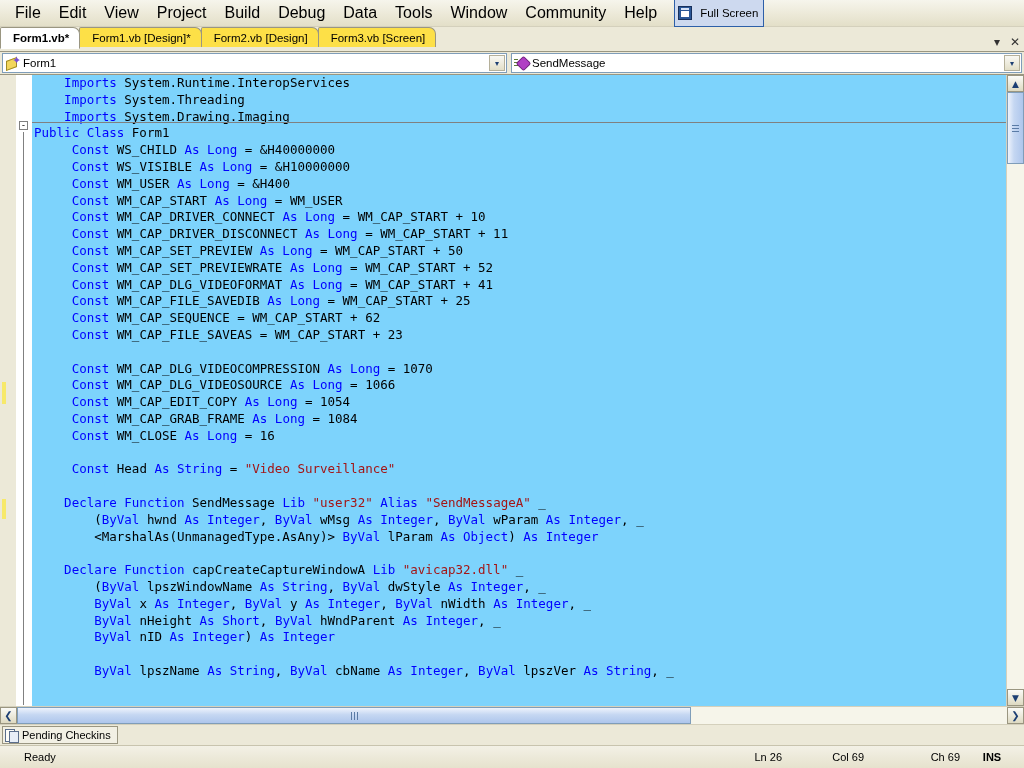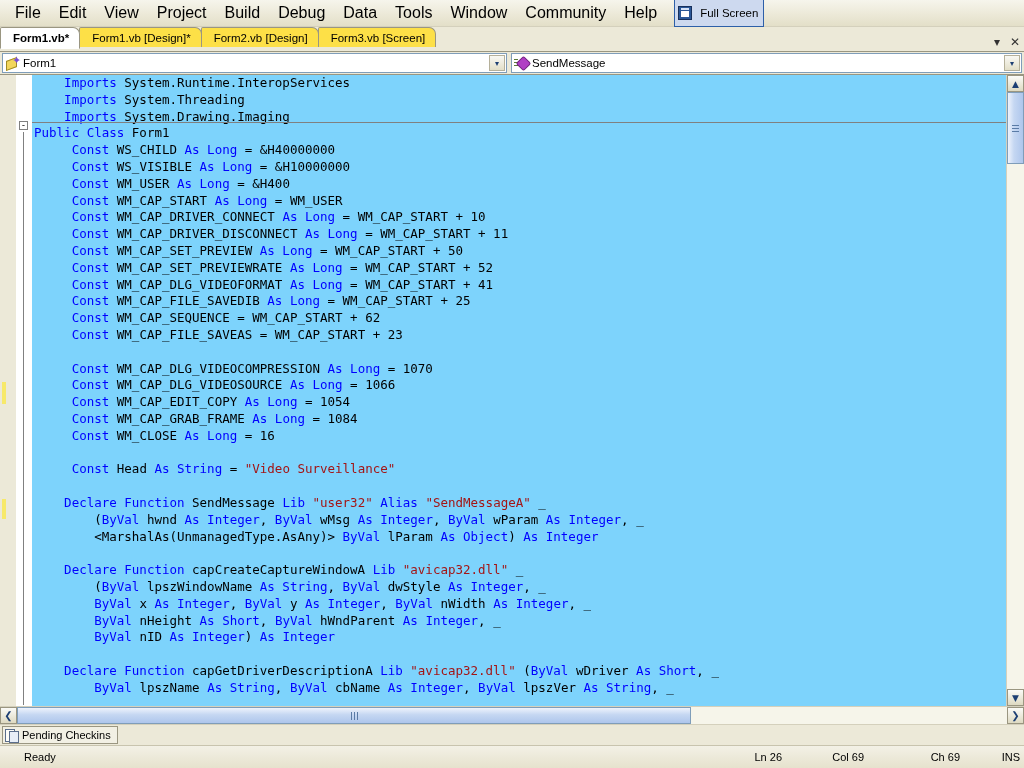--- a/index.html
+++ b/index.html
@@ -389,21 +389,21 @@
   .st-ready { padding-left: 24px; flex: 0 0 auto; }
   .st-spacer { flex: 1 1 auto; }
   .st-cell {
     flex: 0 0 auto;
     text-align: right;
     padding-right: 4px;
   }
   .st-ln  { width: 78px; }
   .st-col { width: 78px; }
   .st-ch  { width: 92px; }
-  .st-ins { width: 56px; text-align: right; }
+  .st-ins { width: 56px; text-align: center; font-weight: bold; }
 </style>
 </head>
 <body>
 
 <div id="app">
 
   <div class="menubar">
     <div class="menu-item">File</div>
     <div class="menu-item">Edit</div>
     <div class="menu-item">View</div>
@@ -507,21 +507,20 @@
             <div class="code-line"><span class="id">    </span><span class="kw">Declare Function</span><span class="id"> SendMessage </span><span class="kw">Lib</span><span class="id"> </span><span class="str">"user32"</span><span class="id"> </span><span class="kw">Alias</span><span class="id"> </span><span class="str">"SendMessageA"</span><span class="id"> _</span></div>
             <div class="code-line"><span class="id">        (</span><span class="kw">ByVal</span><span class="id"> hwnd </span><span class="kw">As Integer</span><span class="id">, </span><span class="kw">ByVal</span><span class="id"> wMsg </span><span class="kw">As Integer</span><span class="id">, </span><span class="kw">ByVal</span><span class="id"> wParam </span><span class="kw">As Integer</span><span class="id">, _</span></div>
             <div class="code-line"><span class="id">        &lt;MarshalAs(UnmanagedType.AsAny)&gt; </span><span class="kw">ByVal</span><span class="id"> lParam </span><span class="kw">As Object</span><span class="id">) </span><span class="kw">As Integer</span></div>
             <div class="code-line">&nbsp;</div>
             <div class="code-line"><span class="id">    </span><span class="kw">Declare Function</span><span class="id"> capCreateCaptureWindowA </span><span class="kw">Lib</span><span class="id"> </span><span class="str">"avicap32.dll"</span><span class="id"> _</span></div>
             <div class="code-line"><span class="id">        (</span><span class="kw">ByVal</span><span class="id"> lpszWindowName </span><span class="kw">As String</span><span class="id">, </span><span class="kw">ByVal</span><span class="id"> dwStyle </span><span class="kw">As Integer</span><span class="id">, _</span></div>
             <div class="code-line"><span class="id">        </span><span class="kw">ByVal</span><span class="id"> x </span><span class="kw">As Integer</span><span class="id">, </span><span class="kw">ByVal</span><span class="id"> y </span><span class="kw">As Integer</span><span class="id">, </span><span class="kw">ByVal</span><span class="id"> nWidth </span><span class="kw">As Integer</span><span class="id">, _</span></div>
             <div class="code-line"><span class="id">        </span><span class="kw">ByVal</span><span class="id"> nHeight </span><span class="kw">As Short</span><span class="id">, </span><span class="kw">ByVal</span><span class="id"> hWndParent </span><span class="kw">As Integer</span><span class="id">, _</span></div>
             <div class="code-line"><span class="id">        </span><span class="kw">ByVal</span><span class="id"> nID </span><span class="kw">As Integer</span><span class="id">) </span><span class="kw">As Integer</span></div>
             <div class="code-line">&nbsp;</div>
-            <div class="code-line"><span class="id">    </span><span class="kw">Declare Function</span><span class="id"> capGetDriverDescriptionA </span><span class="kw">Lib</span><span class="id"> </span><span class="str">"avicap32.dll"</span><span class="id"> (</span><span class="kw">ByVal</span><span class="id"> wDriver </span><span class="kw">As Short</span><span class="id">, _</span></div>
             <div class="code-line"><span class="id">        </span><span class="kw">ByVal</span><span class="id"> lpszName </span><span class="kw">As String</span><span class="id">, </span><span class="kw">ByVal</span><span class="id"> cbName </span><span class="kw">As Integer</span><span class="id">, </span><span class="kw">ByVal</span><span class="id"> lpszVer </span><span class="kw">As String</span><span class="id">, _</span></div>
           </div>
       </div>
 
       <div class="vscroll">
         <div class="sb-btn">▲</div>
         <div class="sb-track">
           <div class="sb-thumb" style="top:0px;height:72px;">
             <span class="grip">
                 <i></i>

